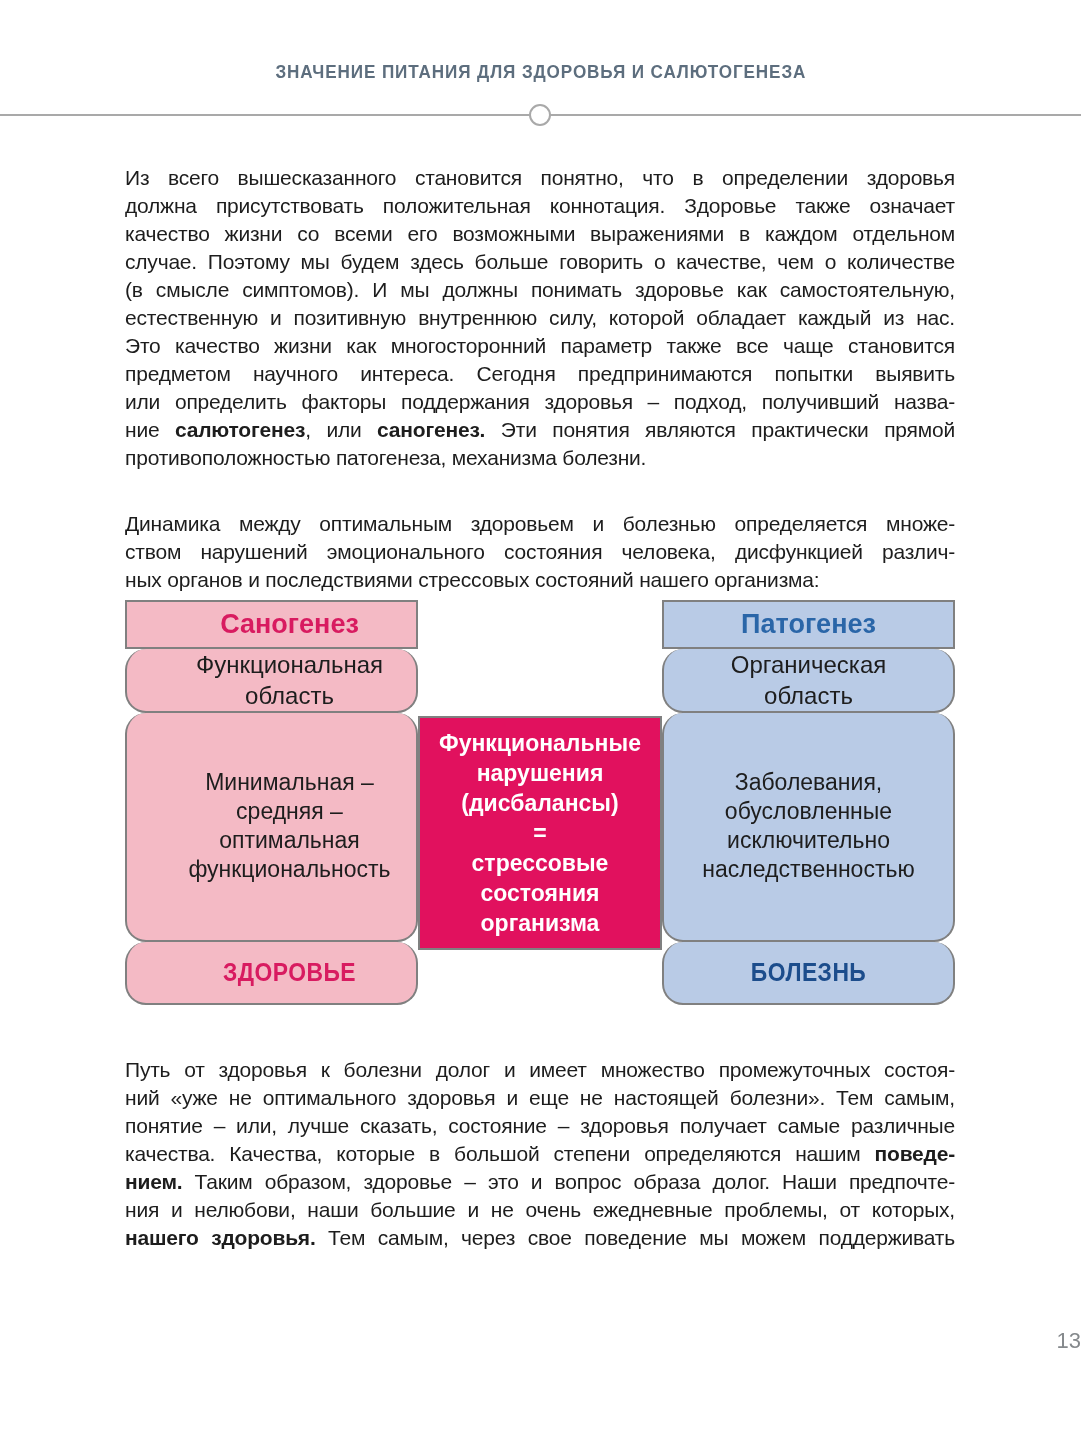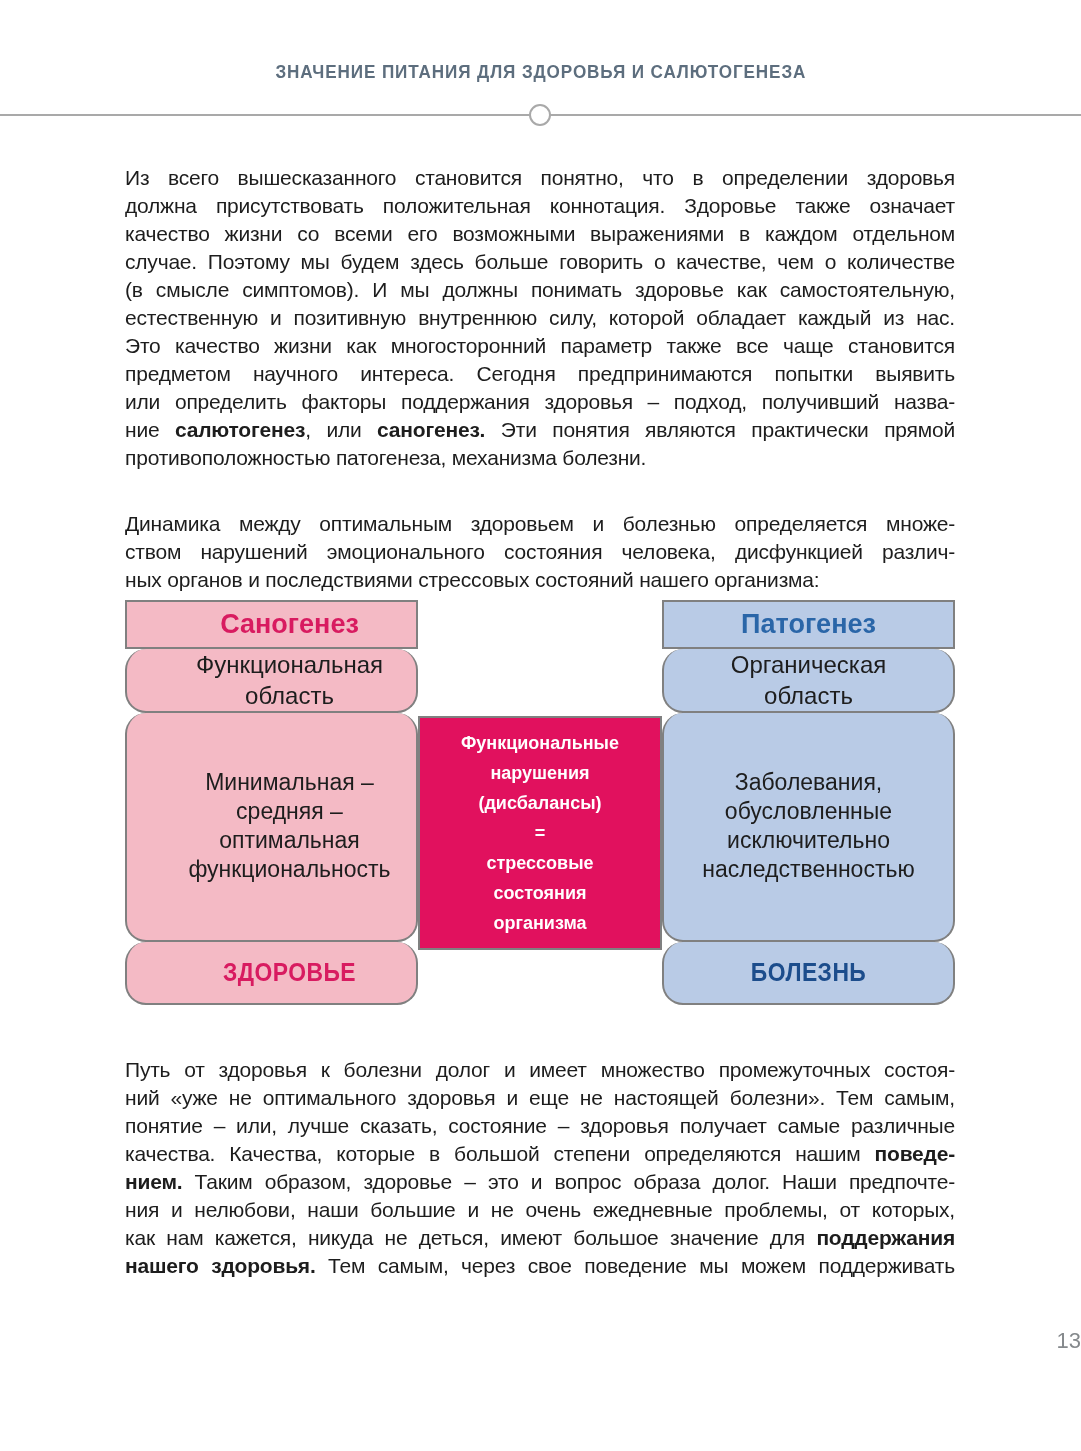--- a/index.html
+++ b/index.html
@@ -48,21 +48,21 @@
   .blue{background:var(--blue-bg,#b9cbe6);}
   .redbox{background:var(--red-bg,#e1115e);border:2px solid var(--border,#808080);}
   .spacer-top{height:116px;}
   .spacer-bottom{height:55px;}
   .diagram-title{font-size:27px;font-weight:700;}
   .crimson{color:var(--crimson-text,#d81b60);}
   .bluetext{color:var(--blue-text,#2a66a8);}
   .navy{color:var(--navy-text,#1c4d8c);}
   .cell-text{white-space:pre-line;font-size:23px;line-height:29px;color:#1d1d1d;}
   .subtitle{font-size:24px;line-height:31px;}
-  .red-text{white-space:pre-line;color:#ffffff;font-weight:700;font-size:18px;line-height:30px;}
+  .red-text{white-space:pre-line;color:#ffffff;font-weight:700;font-size:23px;line-height:30px;}
   .label{display:inline-block;font-size:26px;font-weight:700;letter-spacing:0.5px;transform:scaleX(0.88);transform-origin:center;}
   
   .page-number{position:absolute;top:1328px;left:0;width:100%;text-align:right;
     font-size:22px;color:var(--page-number,#85898c);}
 </style>
 </head>
 <body>
 
 <div class="page">
 
@@ -143,19 +143,18 @@
     </div>
   </div>
 
   <div class="para p3">
       <div class="line"><span>Путь от здоровья к болезни долог и имеет множество промежуточных состоя-</span></div>
       <div class="line"><span>ний «уже не оптимального здоровья и еще не настоящей болезни». Тем самым,</span></div>
       <div class="line"><span>понятие – или, лучше сказать, состояние – здоровья получает самые различные</span></div>
       <div class="line"><span>качества. Качества, которые в большой степени определяются нашим </span><span class="b">поведе-</span></div>
       <div class="line"><span class="b">нием.</span><span> Таким образом, здоровье – это и вопрос образа долог. Наши предпочте-</span></div>
       <div class="line"><span>ния и нелюбови, наши большие и не очень ежедневные проблемы, от которых,</span></div>
-      <div class="line"><span>как нам кажется, никуда не деться, имеют большое значение для </span><span class="b">поддержания</span></div>
       <div class="line"><span class="b">нашего здоровья.</span><span> Тем самым, через свое поведение мы можем поддерживать</span></div>
     </div>
 
   <div class="page-number">13</div>
 
 </div>
 
 </body></html>

